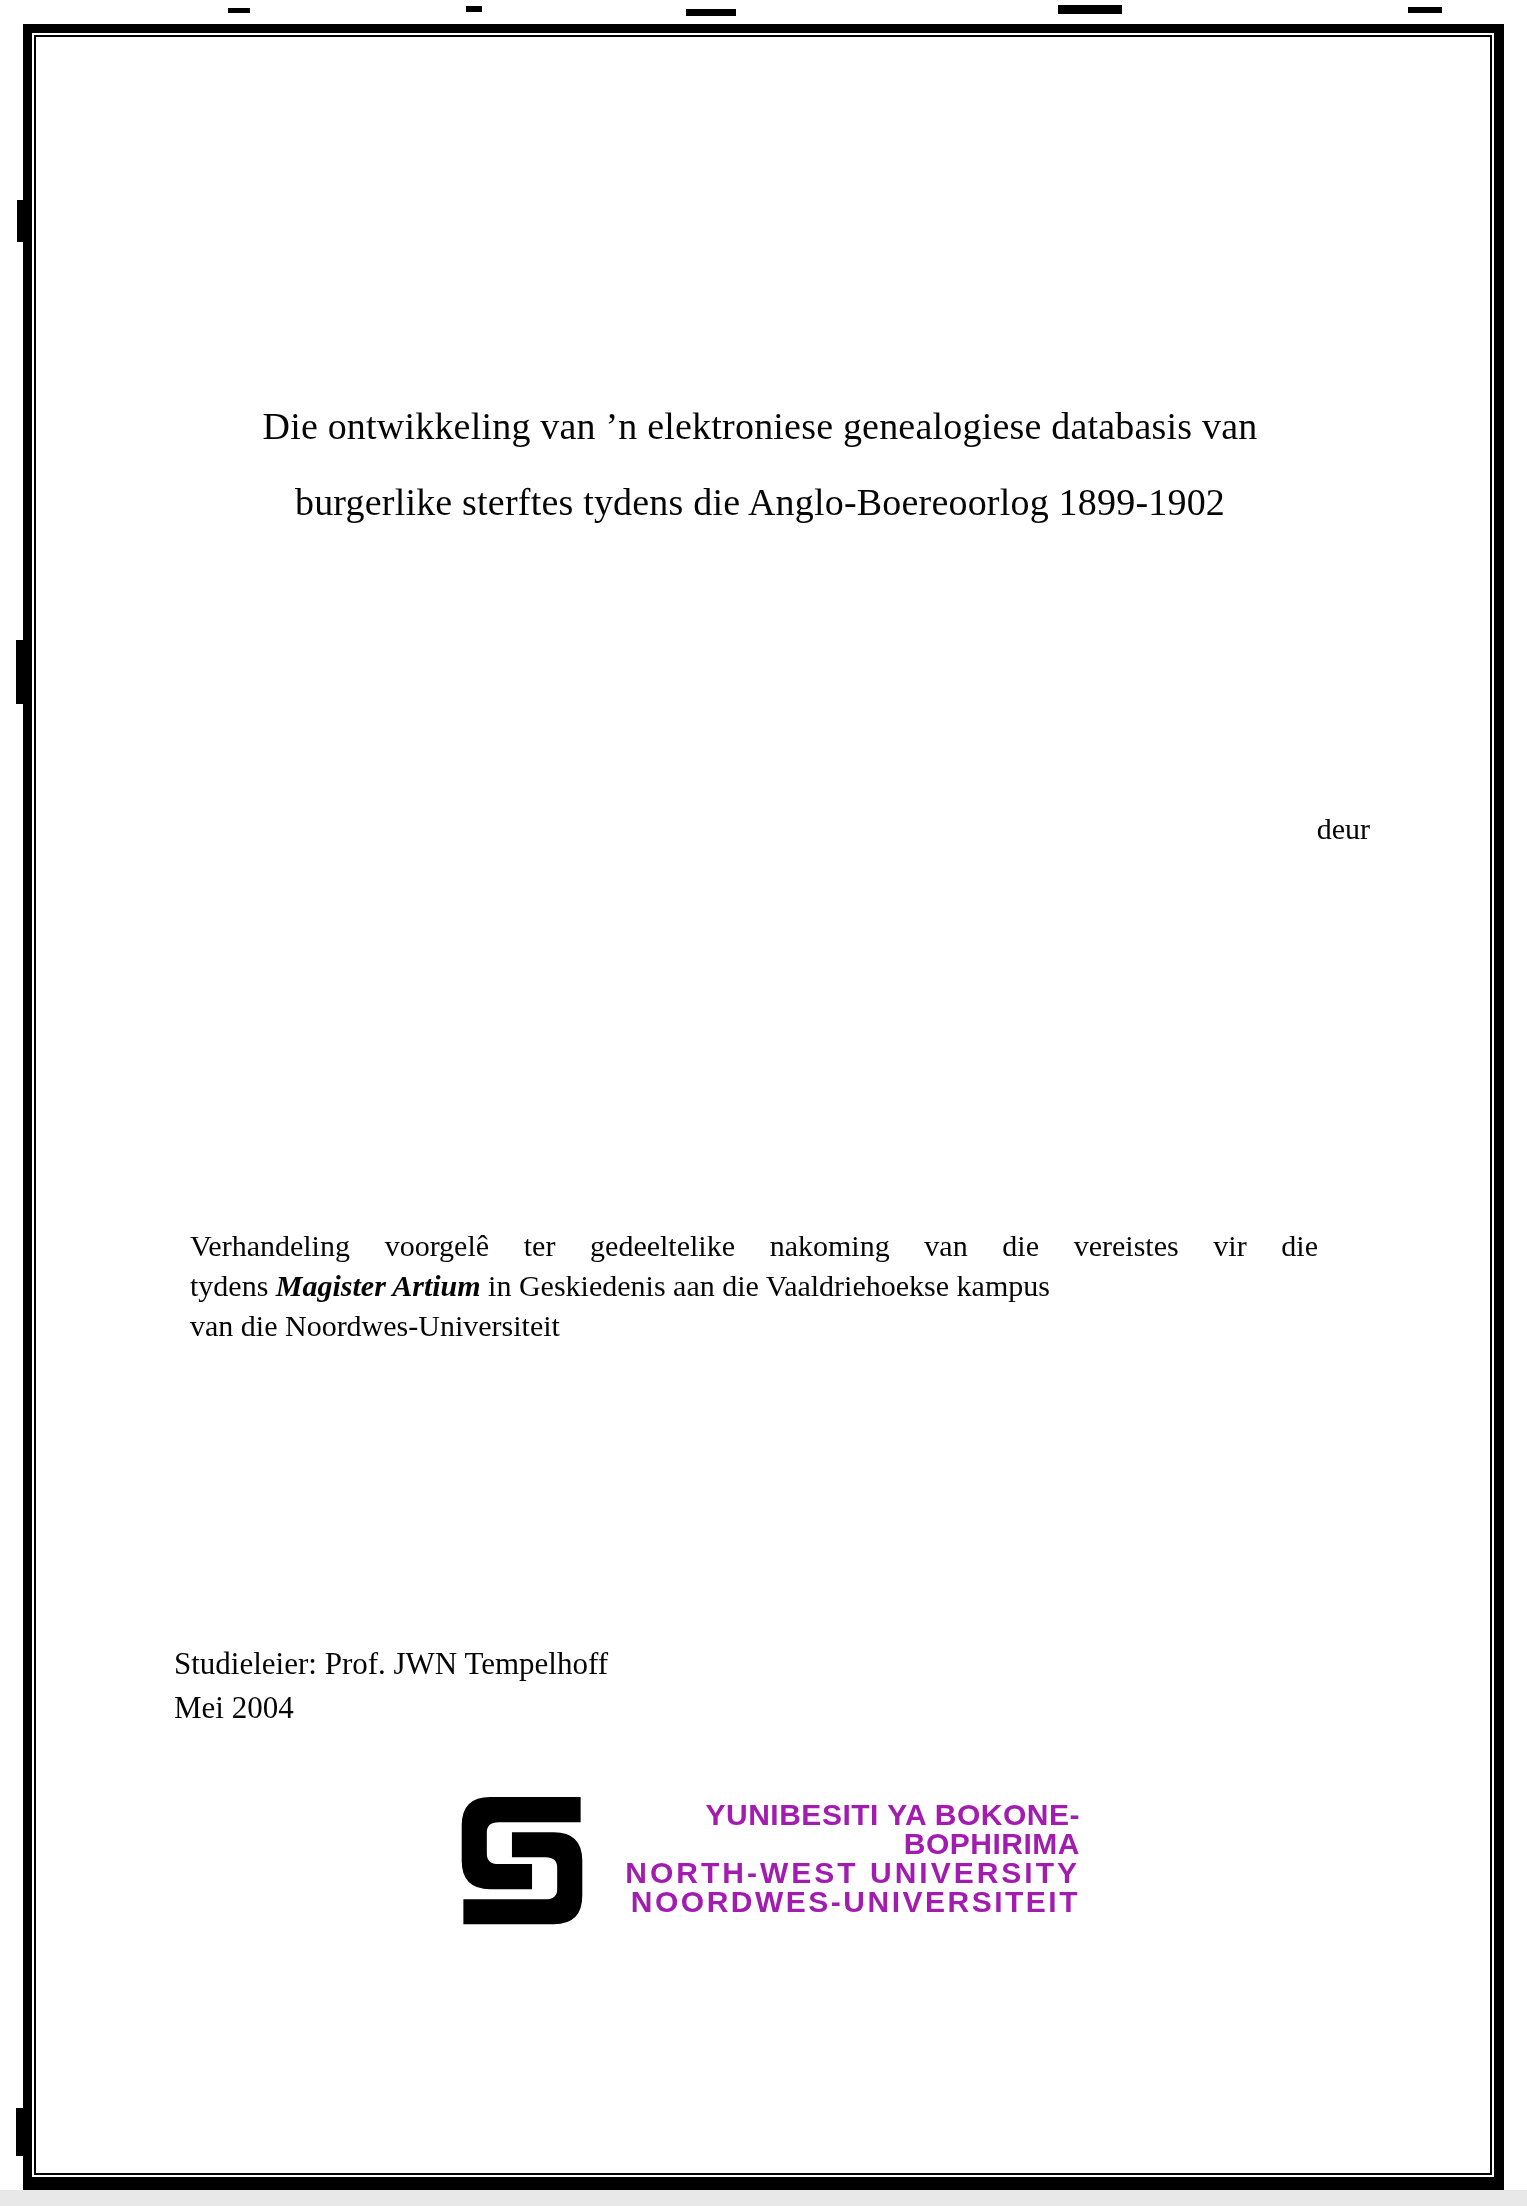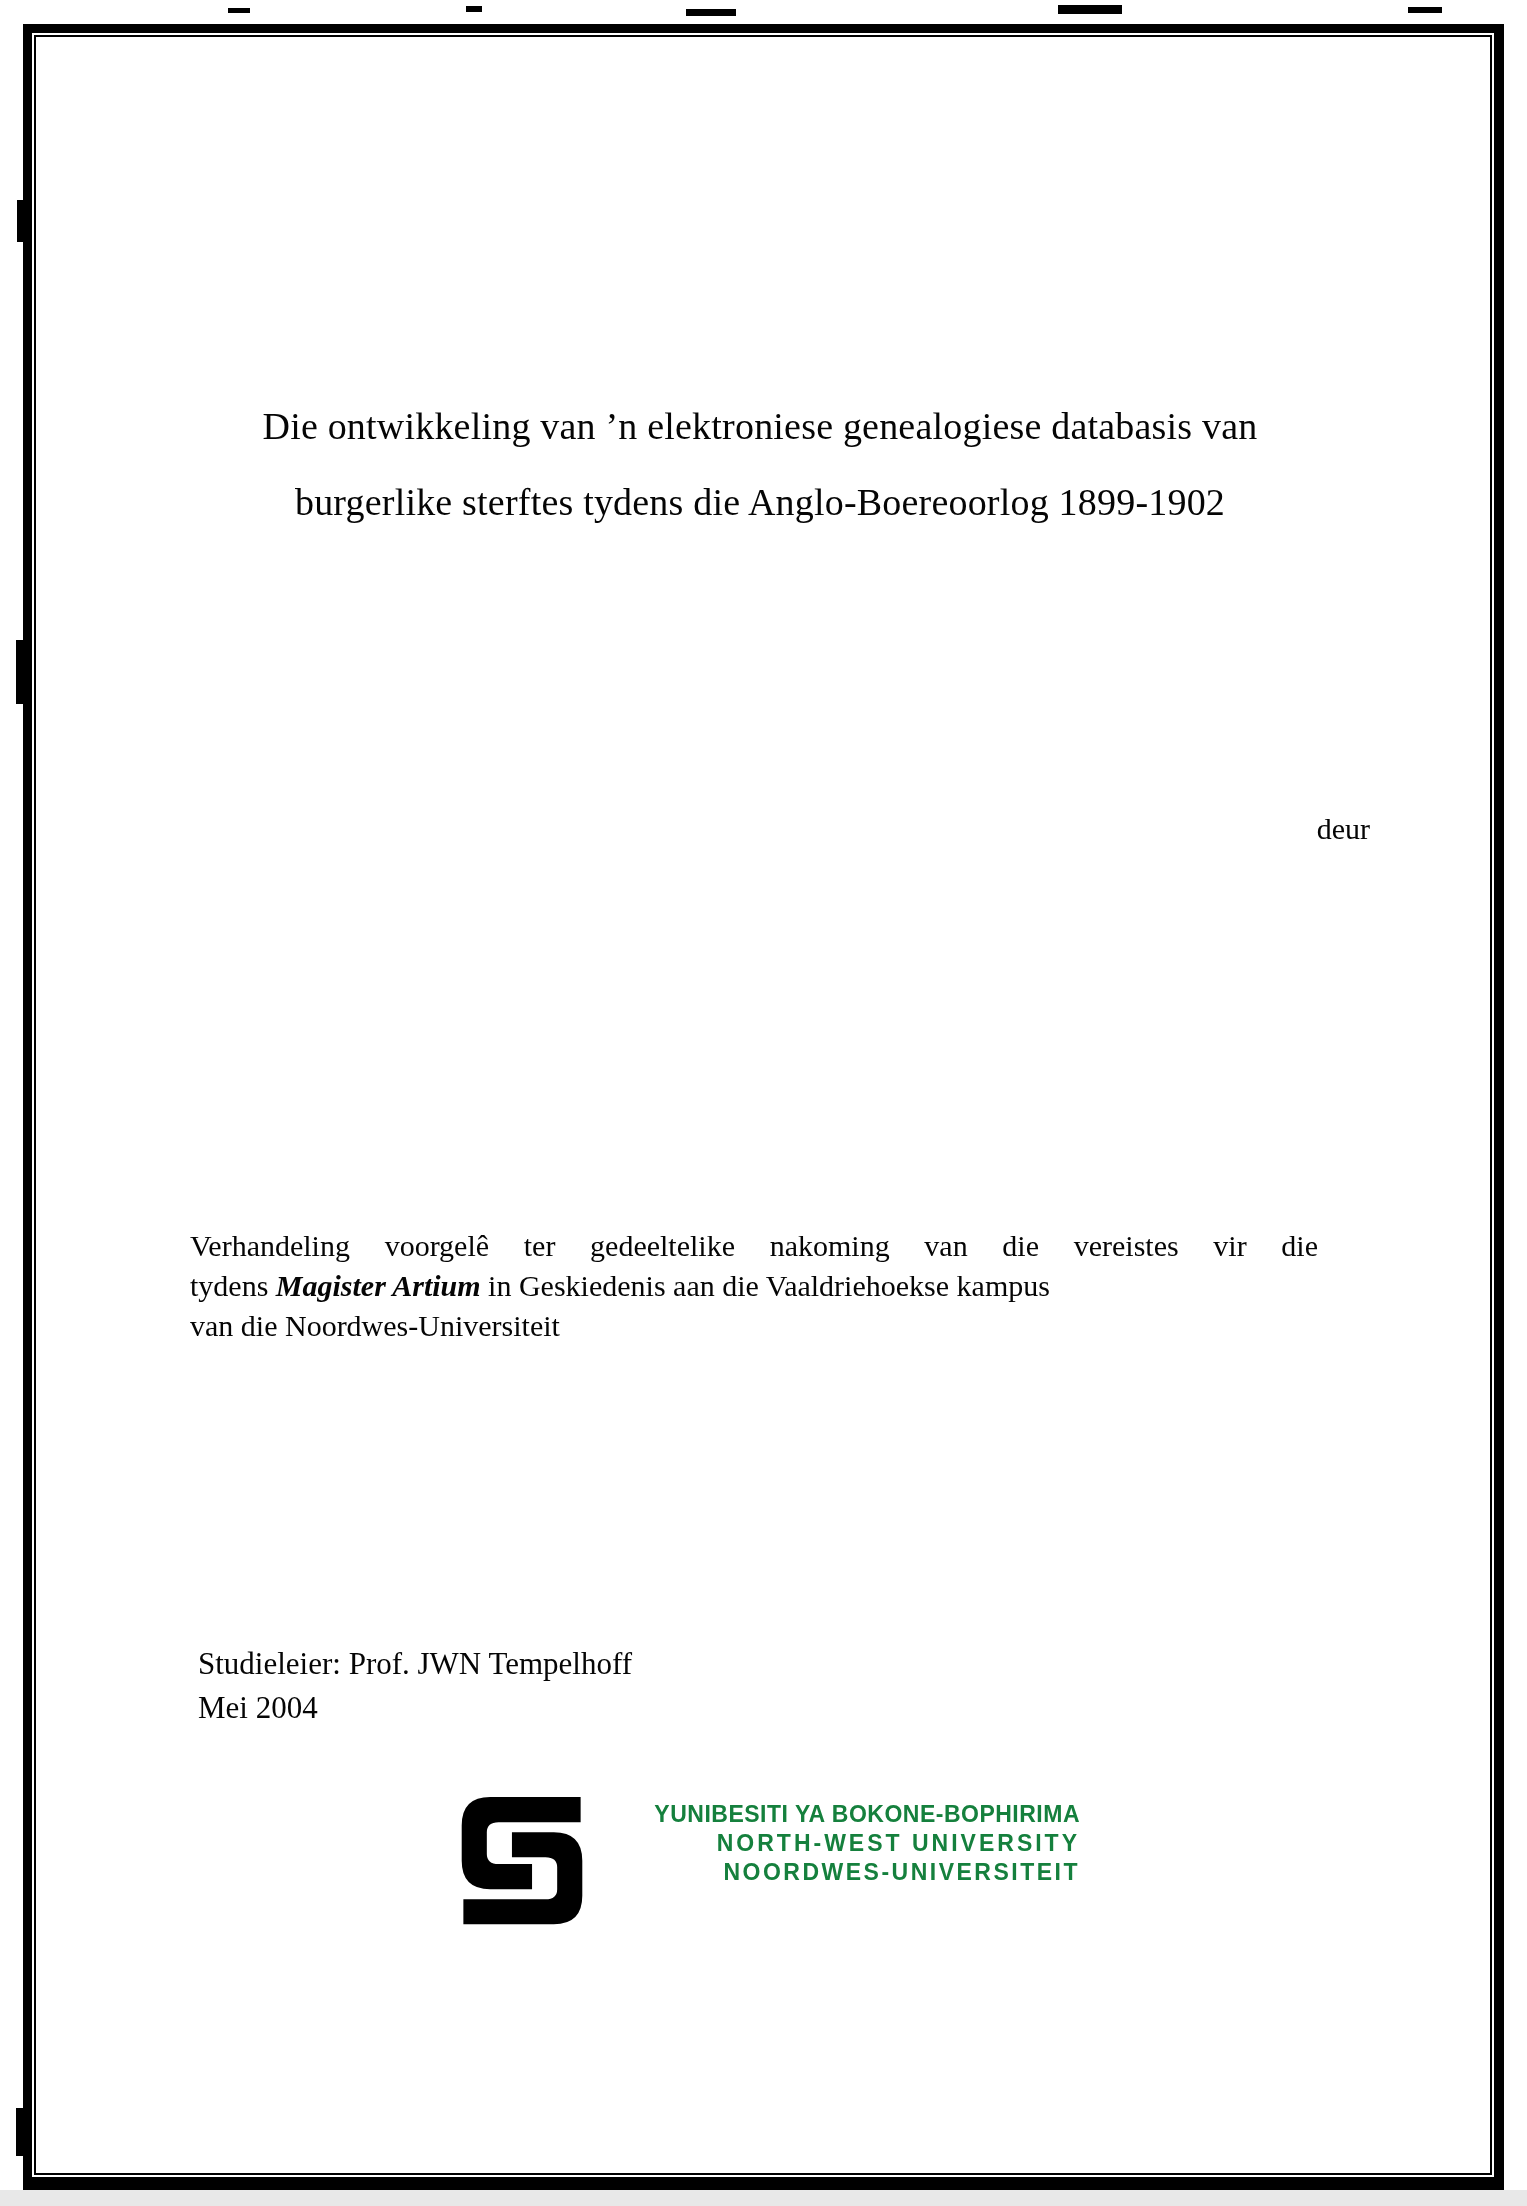--- a/index.html
+++ b/index.html
@@ -36,31 +36,31 @@
     position:absolute;left:150px;top:958px;width:1240px;
     text-align:center;font-size:34px;line-height:40px;
   }
   .statement{
     position:absolute;left:190px;top:1226px;width:1128px;
     font-size:30px;line-height:40px;
   }
   .statement .just{text-align:justify;text-align-last:justify;}
   .statement .ital{font-style:italic;font-weight:bold;}
   .supervisor-block{
-    position:absolute;left:198px;top:1642px;
+    position:absolute;left:174px;top:1642px;
     font-size:31px;line-height:44px;
   }
   
   .logo-mark{position:absolute;left:455px;top:1797px;width:134px;height:134px;}
   .logo-text{
     position:absolute;left:560px;top:1800px;width:520px;
     text-align:right;
     font-family:"Liberation Sans","DejaVu Sans",sans-serif;
-    font-weight:700;color:#15803d;
-    font-size:23px;line-height:29px;
+    font-weight:700;color:#a21caf;
+    font-size:30px;line-height:29px;
   }
   .logo-text .l1{letter-spacing:.5px;}
   .logo-text .l2{letter-spacing:3px;}
   .logo-text .l3{letter-spacing:2.5px;}
   
   .artifact{position:absolute;background:#000;}
   .a1{left:228px;top:8px;width:22px;height:5px;}
   .a2{left:466px;top:6px;width:16px;height:6px;}
   .a3{left:686px;top:9px;width:50px;height:7px;}
   .a4{left:1058px;top:5px;width:64px;height:9px;}

